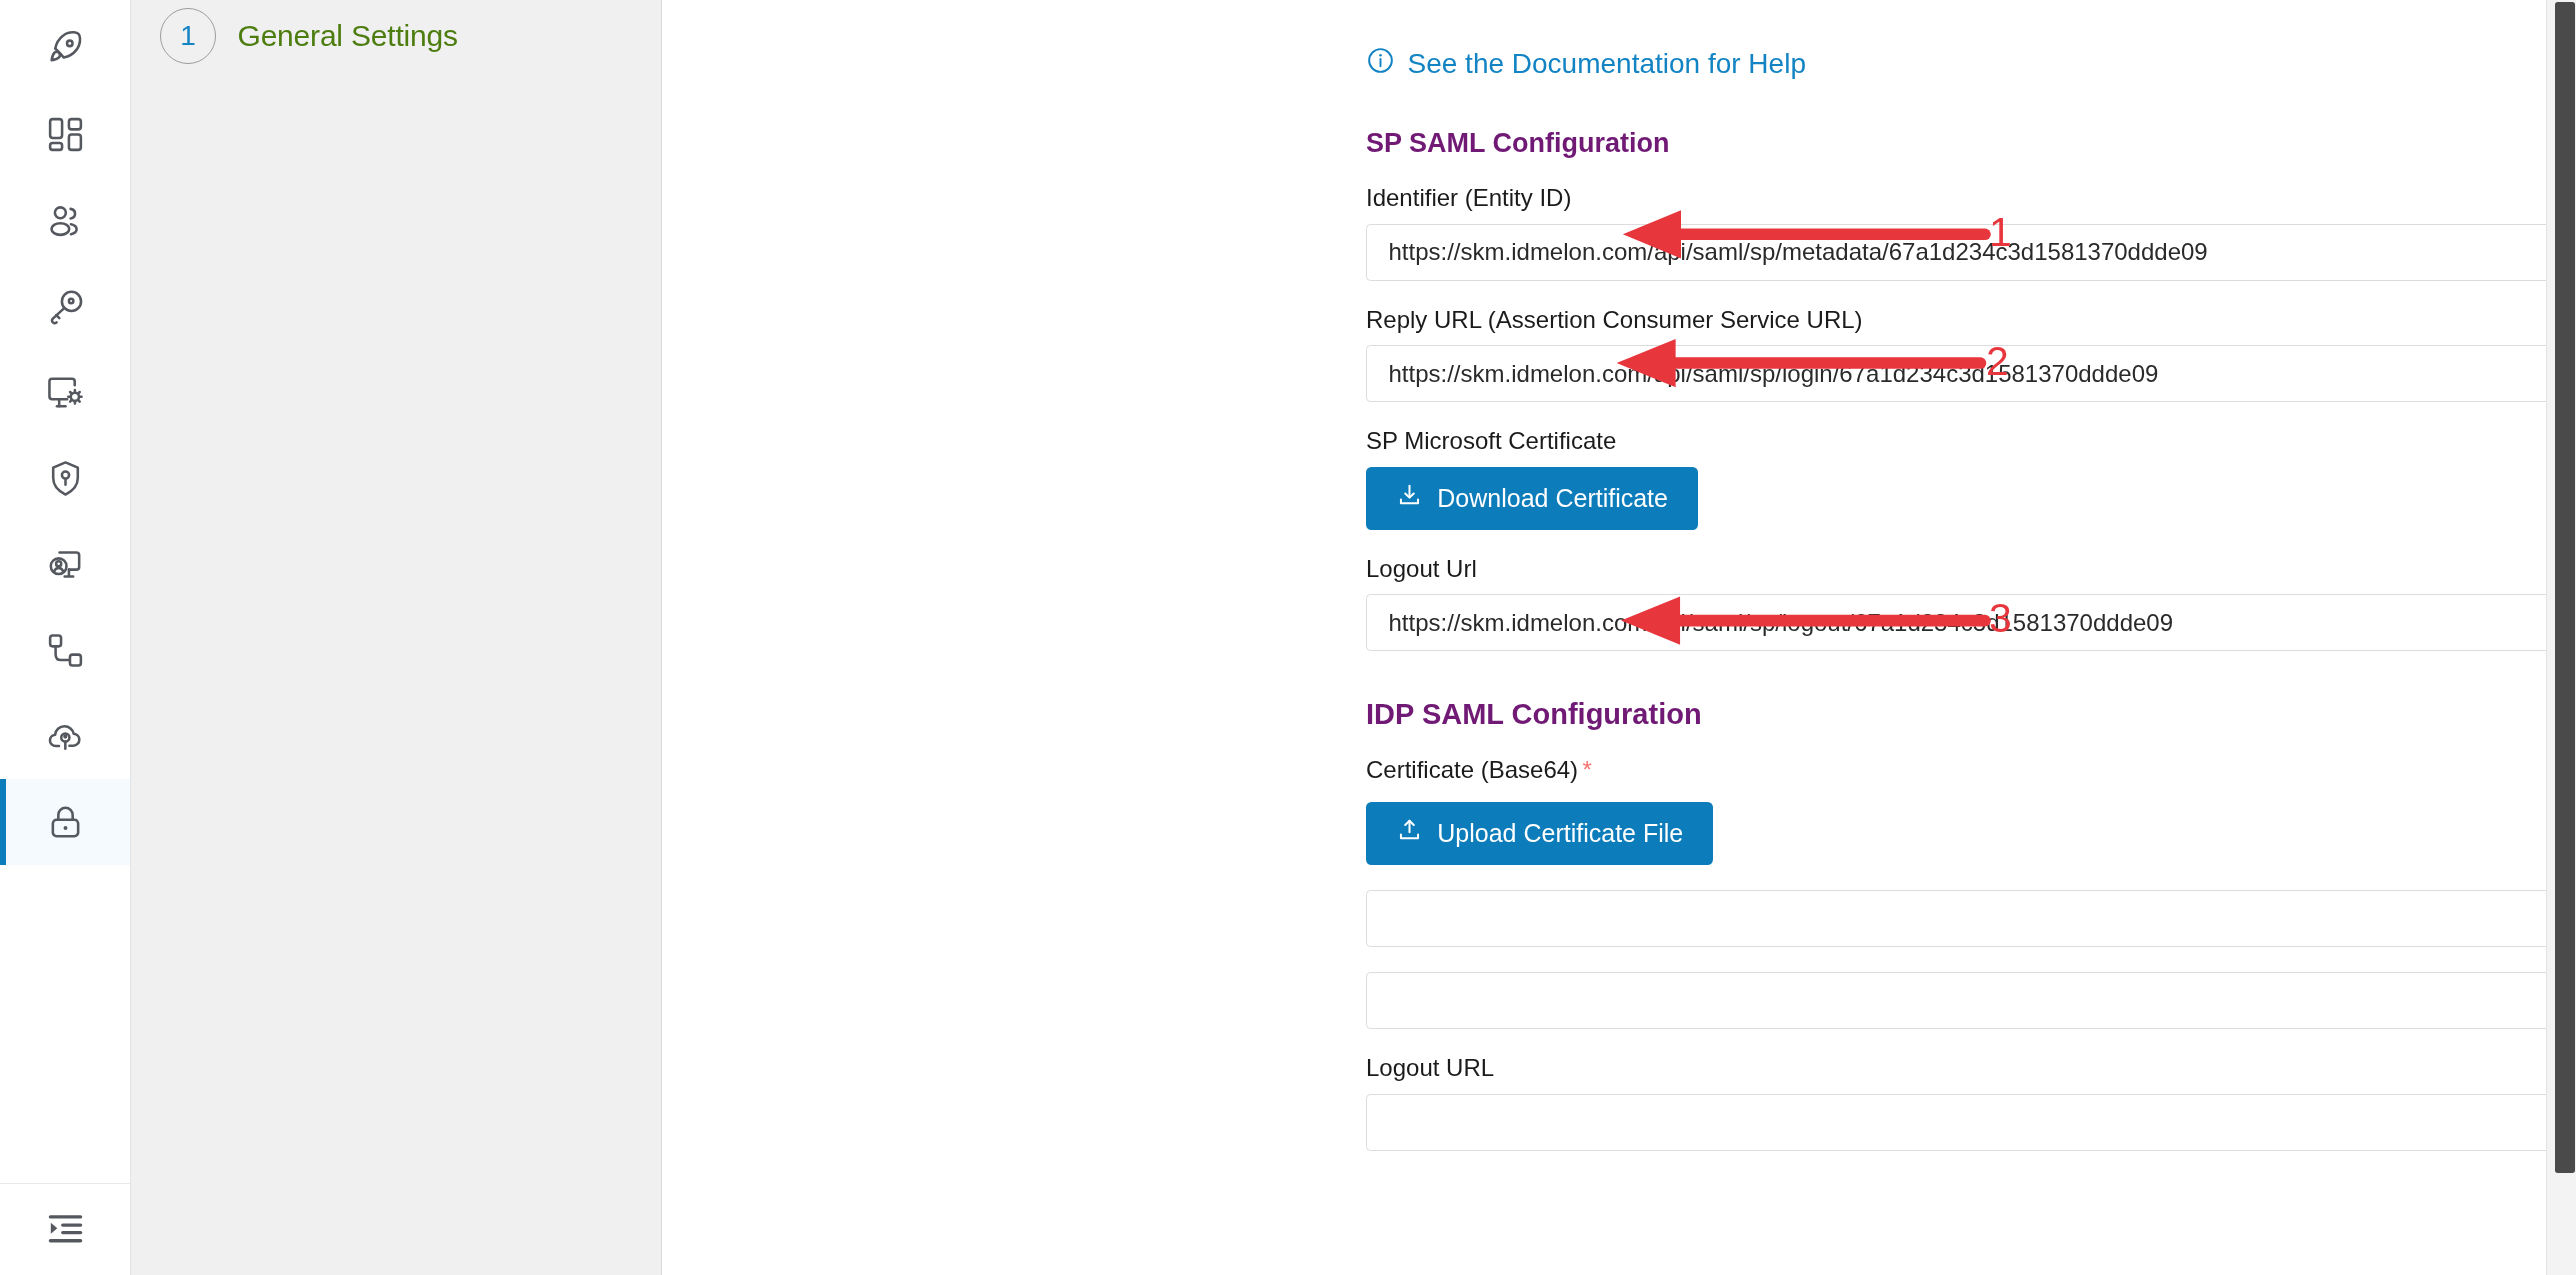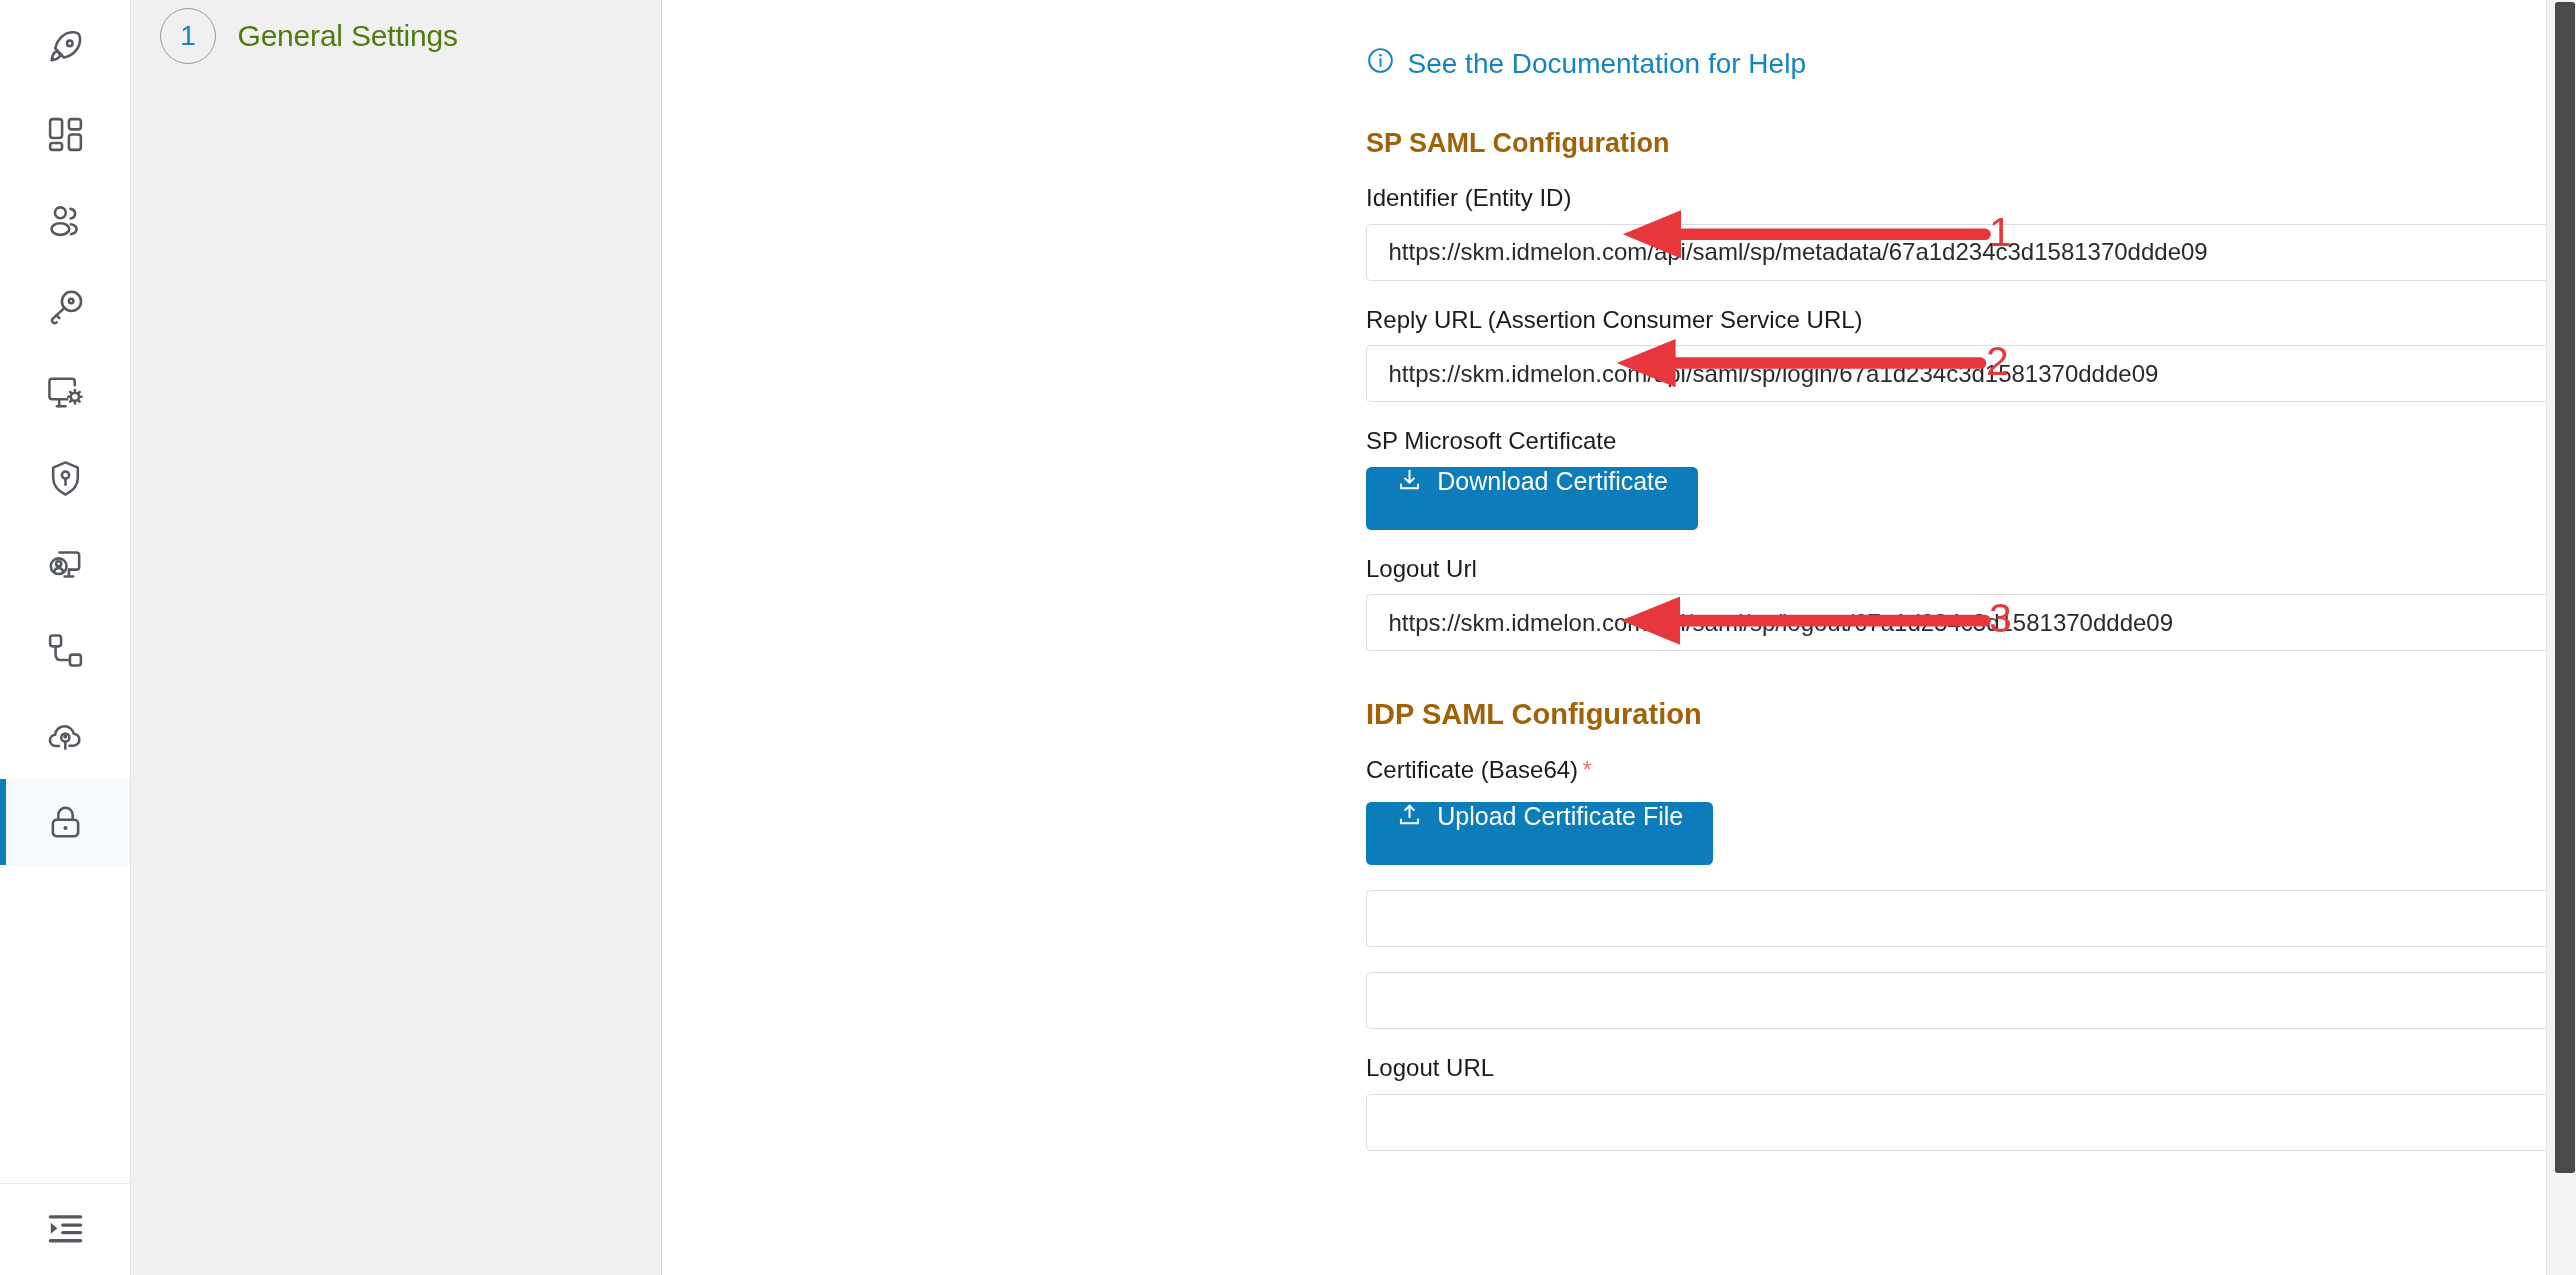--- a/index.html
+++ b/index.html
@@ -125,21 +125,21 @@
     cursor: pointer;
     width: max-content;
   }
   .doc-link .info-ico { flex: 0 0 auto; display: block; }
 
   .section-title {
     margin-left: 688px;
     margin-top: 46px;
     font-size: 27px;
     font-weight: bold;
-    color: #a16207;
+    color: #701a75;
   }
   .section-title.second { margin-top: 47px; font-size: 29px; }
 
   .field {
     margin-left: 688px;
     margin-top: 25px;
   }
   .field-label {
     font-size: 24px;
     color: #1b1b1b;
@@ -165,21 +165,21 @@
     font-family: "Liberation Sans", sans-serif;
     outline: none;
     height: 57px;
     line-height: 54px;
   }
 
   .blue-btn {
     margin-left: 688px;
     margin-top: 12.5px;
     display: inline-flex;
-    align-items: flex-start;
+    align-items: center;
     gap: 14.3px;
     background: #0c7cba;
     color: #ffffff;
     border: none;
     border-radius: 5.4px;
     height: 63px;
     padding: 0 30px;
     font-size: 25px;
     font-family: "Liberation Sans", sans-serif;
     cursor: pointer;

